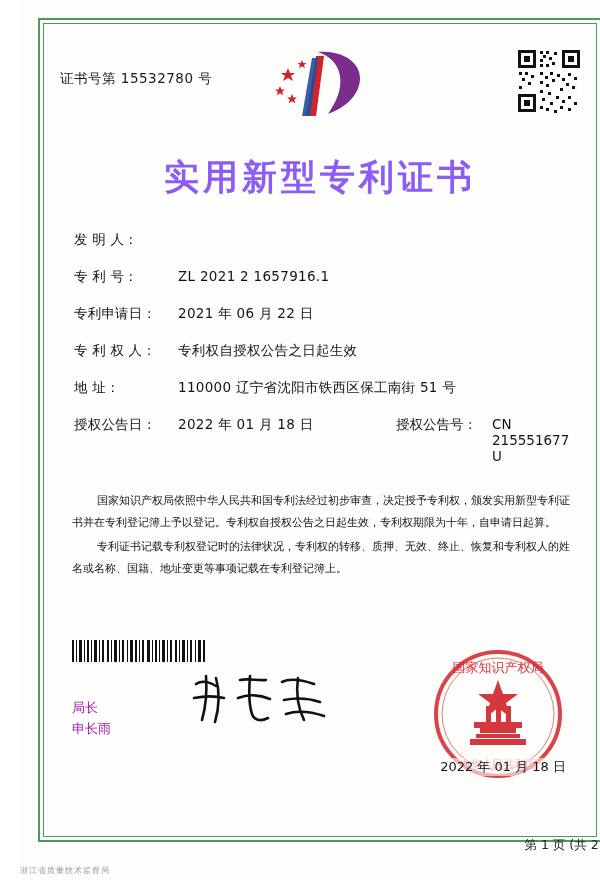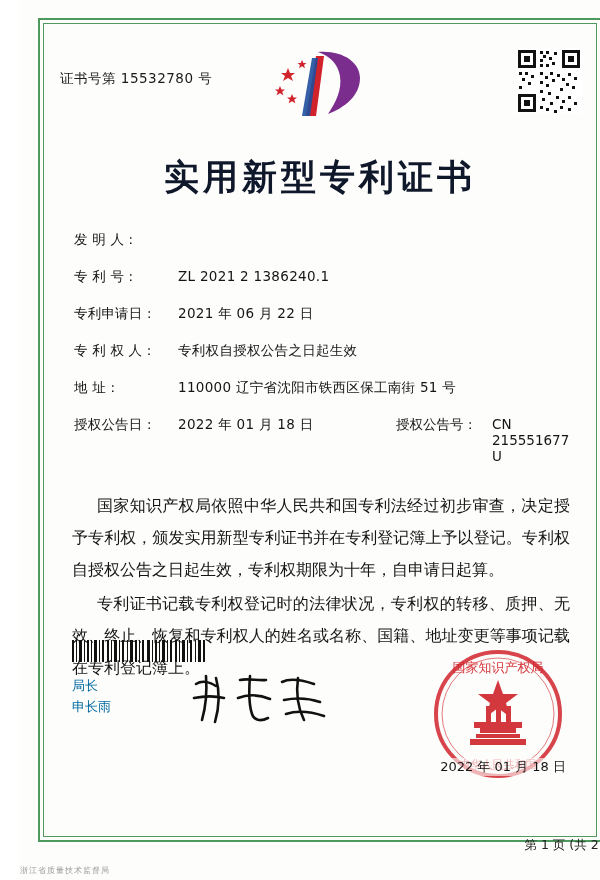--- a/index.html
+++ b/index.html
@@ -78,21 +78,21 @@
 
   
   .title {
     text-align: center;
     font-size: 35px;
     letter-spacing: 4px;
     font-weight: 700;
     margin-top: 24px;
     margin-bottom: 30px;
     font-family: Liberation Serif, serif;
-    color: #0f172a;
+    color: #8b5cf6;
   }
 
   
   .fields {
     margin: 0 14px 0 18px;
   }
   .field {
     display: flex;
     align-items: baseline;
     font-size: 13.5px;
@@ -117,21 +117,21 @@
     width: 96px;
     flex: 0 0 96px;
   }
   .field.two .val2 {
     flex: 1 1 auto;
   }
 
   
   .body-text {
     margin: 26px 14px 0 16px;
-    font-size: 16px;
+    font-size: 11px;
     line-height: 2.0;
     text-align: justify;
     font-family: "DejaVu Sans", "Liberation Sans", sans-serif;
     color: #151515;
   }
   .body-text p {
     margin: 0 0 2px 0;
     text-indent: 25px;
   }
 
@@ -146,25 +146,25 @@
   .barcode {
     position: absolute;
     left: 16px;
     top: 0;
     width: 136px;
     height: 22px;
   }
   .sign-block {
     position: absolute;
     left: 16px;
-    top: 35px;
+    top: 57px;
     font-size: 13px;
     line-height: 1.65;
     font-family: "DejaVu Sans", "Liberation Sans", sans-serif;
-    color: #0369a1;
+    color: #a21caf;
   }
   .signature {
     position: absolute;
     left: 130px;
     top: 28px;
     width: 150px;
     height: 62px;
   }
   .seal {
     position: absolute;
@@ -292,21 +292,21 @@
     </div>
 
     <div class="title">实用新型专利证书</div>
 
     <div class="fields">
       <div class="field">
         <span class="lbl">发 明 人：</span>
       </div>
       <div class="field">
         <span class="lbl">专 利 号：</span>
-        <span class="val">ZL 2021 2 1386240.1</span>
+        <span class="val">ZL 2021 2 1657916.1</span>
       </div>
       <div class="field">
         <span class="lbl">专利申请日：</span>
         <span class="val">2021 年 06 月 22 日</span>
       </div>
       <div class="field">
         <span class="lbl">专 利 权 人：</span>
         <span class="val">专利权自授权公告之日起生效</span>
       </div>
       <div class="field">

